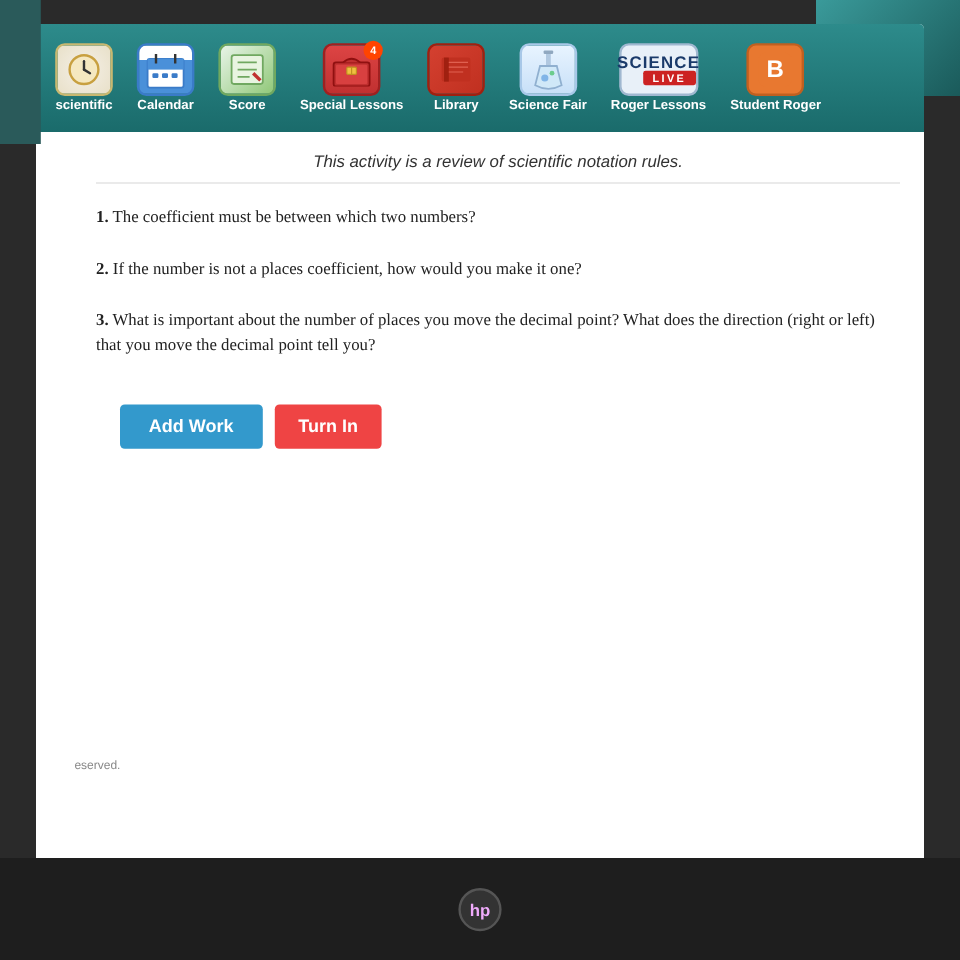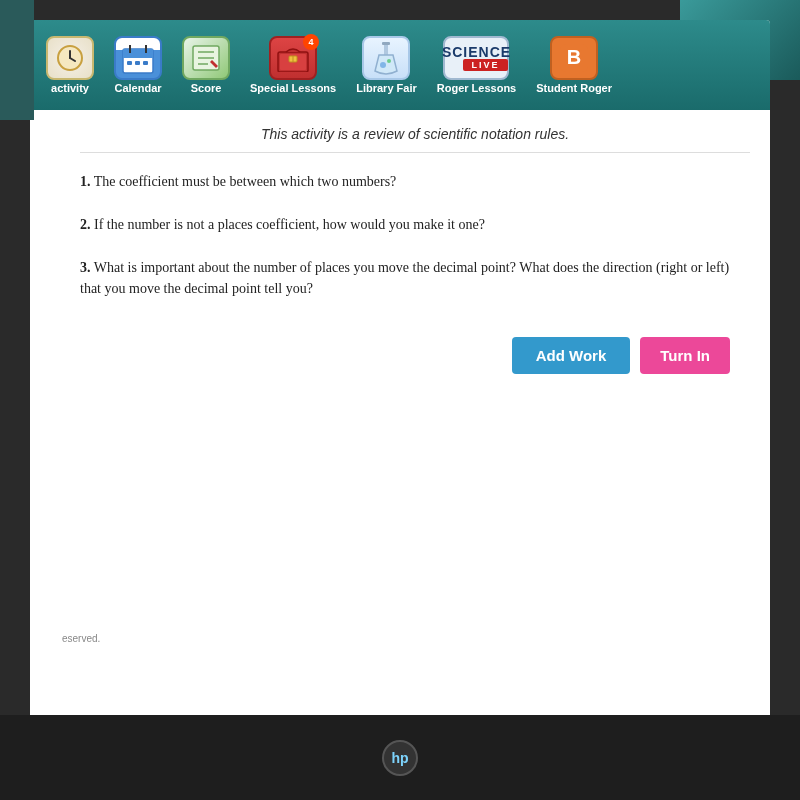--- a/index.html
+++ b/index.html
@@ -208,39 +208,39 @@
       align-items: center;
       justify-content: center;
       font-size: 14px;
       color: #555;
       cursor: pointer;
     }
 
     
     .action-bar {
       display: flex;
-      justify-content: flex-end;
+      justify-content: flex-start;
       gap: 10px;
       padding: 16px 20px;
       background: white;
     }
 
     .btn-add-work {
       background: #3399cc;
       color: white;
       border: none;
       padding: 10px 24px;
       font-size: 15px;
       font-weight: bold;
       border-radius: 4px;
       cursor: pointer;
     }
 
     .btn-turn-in {
-      background: #ec4899;
+      background: #ef4444;
       color: white;
       border: none;
       padding: 10px 20px;
       font-size: 15px;
       font-weight: bold;
       border-radius: 4px;
       cursor: pointer;
     }
 
     
@@ -267,21 +267,21 @@
 
     .hp-logo {
       width: 36px;
       height: 36px;
       border-radius: 50%;
       background: #333;
       border: 2px solid #555;
       display: flex;
       align-items: center;
       justify-content: center;
-      color: #7dd3fc;
+      color: #f0abfc;
       font-size: 14px;
       font-weight: bold;
     }
 
     
     .top-strip {
       position: absolute;
       top: 0;
       left: 0;
       width: 34px;
@@ -310,21 +310,21 @@
   <div class="nav-bar">
 
     <div class="nav-item">
       <div class="icon-box icon-attendance">
         <svg width="30" height="30" viewBox="0 0 30 30">
           <circle cx="15" cy="15" r="12" fill="#f5e8c0" stroke="#c8a040" stroke-width="2"></circle>
           <line x1="15" y1="8" x2="15" y2="15" stroke="#333" stroke-width="2" stroke-linecap="round"></line>
           <line x1="15" y1="15" x2="20" y2="18" stroke="#333" stroke-width="2" stroke-linecap="round"></line>
         </svg>
       </div>
-      <span class="label">activity</span>
+      <span class="label">scientific</span>
     </div>
 
     <div class="nav-item">
       <div class="icon-box icon-calendar">
         <svg width="34" height="34" viewBox="0 0 34 34">
           <rect x="2" y="8" width="30" height="24" rx="2" fill="white" stroke="#3a7bc8" stroke-width="1.5"></rect>
           <rect x="2" y="8" width="30" height="9" fill="#4a90d9"></rect>
           <line x1="9" y1="4" x2="9" y2="12" stroke="#333" stroke-width="2"></line>
           <line x1="25" y1="4" x2="25" y2="12" stroke="#333" stroke-width="2"></line>
           <rect x="6" y="20" width="5" height="4" rx="1" fill="#3a7bc8"></rect>
@@ -355,32 +355,44 @@
           <rect x="2" y="8" width="30" height="20" rx="2" fill="#c03030" stroke="#901010" stroke-width="1.5"></rect>
           <rect x="4" y="10" width="26" height="16" rx="1" fill="#d84040"></rect>
           <path d="M10 8 Q17 2 24 8" fill="#c03030" stroke="#901010" stroke-width="1.5"></path>
           <rect x="13" y="12" width="8" height="6" rx="1" fill="#f0c040" stroke="#c09020" stroke-width="1"></rect>
           <line x1="17" y1="12" x2="17" y2="18" stroke="#c09020" stroke-width="1"></line>
         </svg>
       </div>
       <span class="label">Special Lessons</span>
     </div>
 
+    <div class="nav-item">
+      <div class="icon-box icon-library">
+        <svg width="32" height="28" viewBox="0 0 32 28">
+          <rect x="4" y="4" width="24" height="20" rx="2" fill="#c03020"></rect>
+          <rect x="6" y="4" width="4" height="20" fill="#a02010"></rect>
+          <line x1="10" y1="8" x2="26" y2="8" stroke="#e06050" stroke-width="1"></line>
+          <line x1="10" y1="12" x2="26" y2="12" stroke="#e06050" stroke-width="1"></line>
+          <line x1="10" y1="16" x2="22" y2="16" stroke="#e06050" stroke-width="1"></line>
+        </svg>
+      </div>
+      <span class="label">Library</span>
+    </div>
 
     <div class="nav-item">
       <div class="icon-box icon-science">
         <svg width="30" height="34" viewBox="0 0 30 34">
           <rect x="13" y="2" width="4" height="12" fill="#b0c8e0"></rect>
           <path d="M8 14 L4 30 Q15 36 26 30 L22 14 Z" fill="#d0e8f8" stroke="#90b0d0" stroke-width="1.5"></path>
           <circle cx="12" cy="24" r="3" fill="#60a0e0" opacity="0.7"></circle>
           <circle cx="18" cy="20" r="2" fill="#40c060" opacity="0.7"></circle>
           <rect x="11" y="1" width="8" height="3" rx="1" fill="#90a8c0"></rect>
         </svg>
       </div>
-      <span class="label">Library Fair</span>
+      <span class="label">Science Fair</span>
     </div>
 
     <div class="nav-item">
       <div class="icon-box" style="background:#e8f0f8; border:2px solid #a0b8d0; width:66px;">
         <div class="science-live-box">
           <span class="science-text" style="color:#1a3a6a; font-family:Arial Black,Arial; font-size:14px; font-weight:900; letter-spacing:1px;">SCIENCE</span>
           <span class="live-badge" style="background:#cc2222; color:white; font-size:9px; font-weight:bold; padding:1px 8px; border-radius:2px; letter-spacing:2px;">LIVE</span>
         </div>
       </div>
       <span class="label">Roger Lessons</span>

